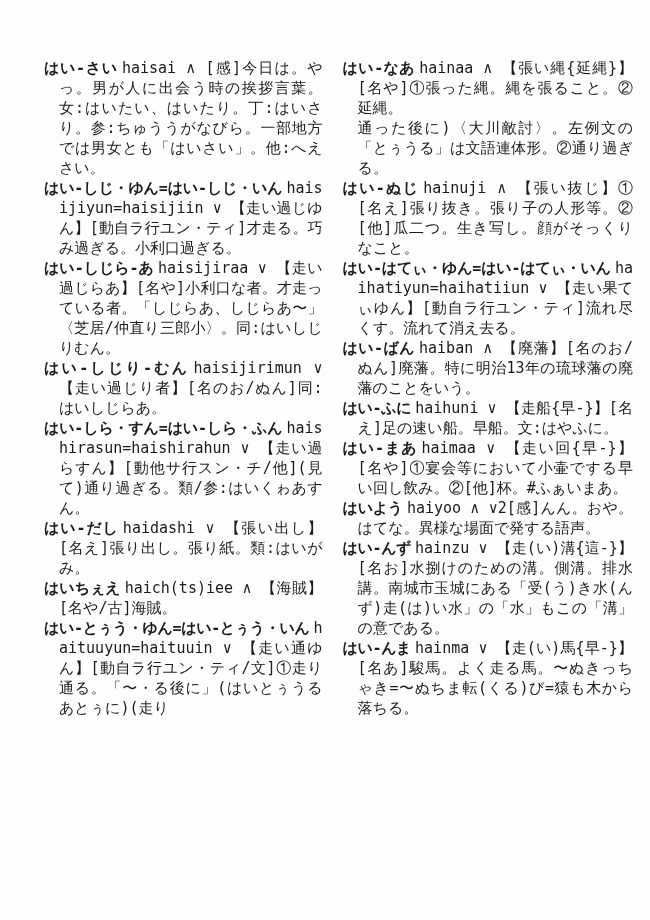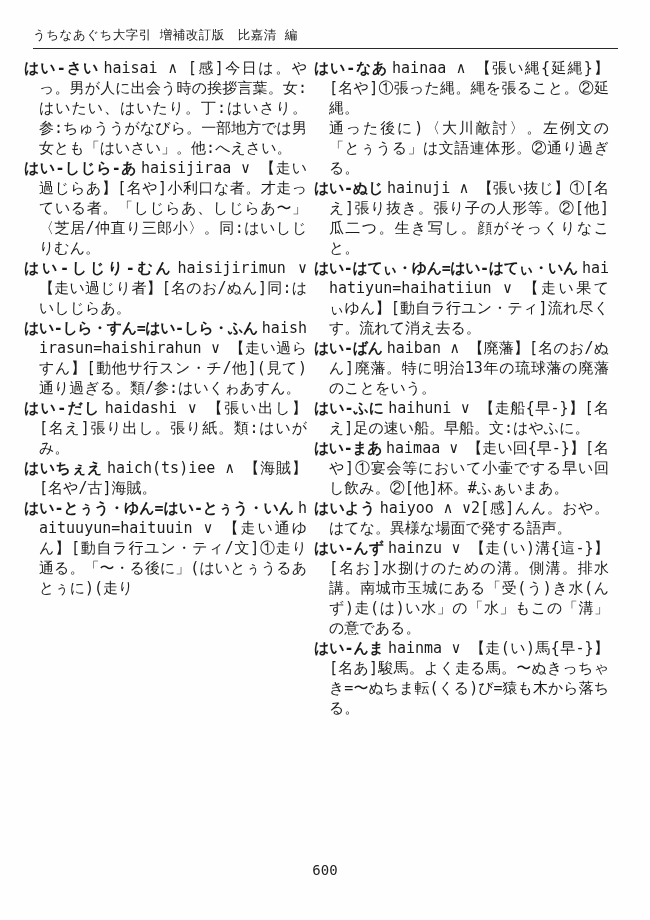--- a/index.html
+++ b/index.html
@@ -26,26 +26,26 @@
     width: 585px;
     font-size: 12.5px;
     letter-spacing: 0.5px;
     padding-bottom: 4px;
     border-bottom: 1.6px solid #2a2a2a;
     color: #222;
     white-space: nowrap;
   }
   .cols {
     position: absolute;
-    left: 24px;
+    left: 44px;
     top: 58px;
     width: 589px;
     height: 802px;
     display: flex;
-    gap: 7px;
+    gap: 20px;
     overflow: hidden;
   }
   .col {
     overflow: hidden;
   }
   .col-left  { width: 283px; }
   .col-right { width: 295px; }
   .entry {
     margin: 0;
     font-size: 15px;
@@ -72,29 +72,27 @@
     text-align: center;
     font-size: 14px;
     color: #222;
   }
 </style>
 </head>
 <body>
 
 <div class="page">
 
-  <div class="header">
-    <span>うちなあぐち大字引 増補改訂版　比嘉清 編</span>
-  </div>
 
   <div class="cols">
     <div class="col col-left">
   <p class="entry"><span class="head">はい-さい</span><span class="body">haisai ∧ [感]今日は。やっ。男が人に出会う時の挨拶言葉。女:はいたい、はいたり。丁:はいさり。参:ちゅううがなびら。一部地方では男女とも「はいさい」。他:へえさい。</span></p>
 
 
+  <p class="entry"><span class="head">はい-しじ・ゆん=はい-しじ・いん</span><span class="body">haisijiyun=haisijiin ∨ 【走い過じゆん】[動自ラ行ユン・ティ]才走る。巧み過ぎる。小利口過ぎる。</span></p>
 
   <p class="entry"><span class="head">はい-しじら-あ</span><span class="body">haisijiraa ∨ 【走い過じらあ】[名や]小利口な者。才走っている者。「しじらあ、しじらあ〜」〈芝居/仲直り三郎小〉。同:はいしじりむん。</span></p>
 
   <p class="entry"><span class="head">はい-しじり-むん</span><span class="body">haisijirimun ∨ 【走い過じり者】[名のお/ぬん]同:はいしじらあ。</span></p>
 
   <p class="entry"><span class="head">はい-しら・すん=はい-しら・ふん</span><span class="body">haishirasun=haishirahun ∨ 【走い過らすん】[動他サ行スン・チ/他](見て)通り過ぎる。類/参:はいくゎあすん。</span></p>
 
 
   <p class="entry"><span class="head">はい-だし</span><span class="body">haidashi ∨ 【張い出し】[名え]張り出し。張り紙。類:はいがみ。</span></p>
 
@@ -123,15 +121,14 @@
 
   <p class="entry"><span class="head">はいよう</span><span class="body">haiyoo ∧ ∨2[感]んん。おや。はてな。異様な場面で発する語声。</span></p>
 
   <p class="entry"><span class="head">はい-んず</span><span class="body">hainzu ∨ 【走(い)溝{這-}】[名お]水捌けのための溝。側溝。排水講。南城市玉城にある「受(う)き水(んず)走(は)い水」の「水」もこの「溝」の意である。</span></p>
 
   <p class="entry"><span class="head">はい-んま</span><span class="body">hainma ∨ 【走(い)馬{早-}】[名あ]駿馬。よく走る馬。〜ぬきっちゃき=〜ぬちま転(くる)び=猿も木から落ちる。</span></p>
 
 </div>
   </div>
 
-  <div class="pagenum">600</div>
 
 </div>
 
 </body></html>

